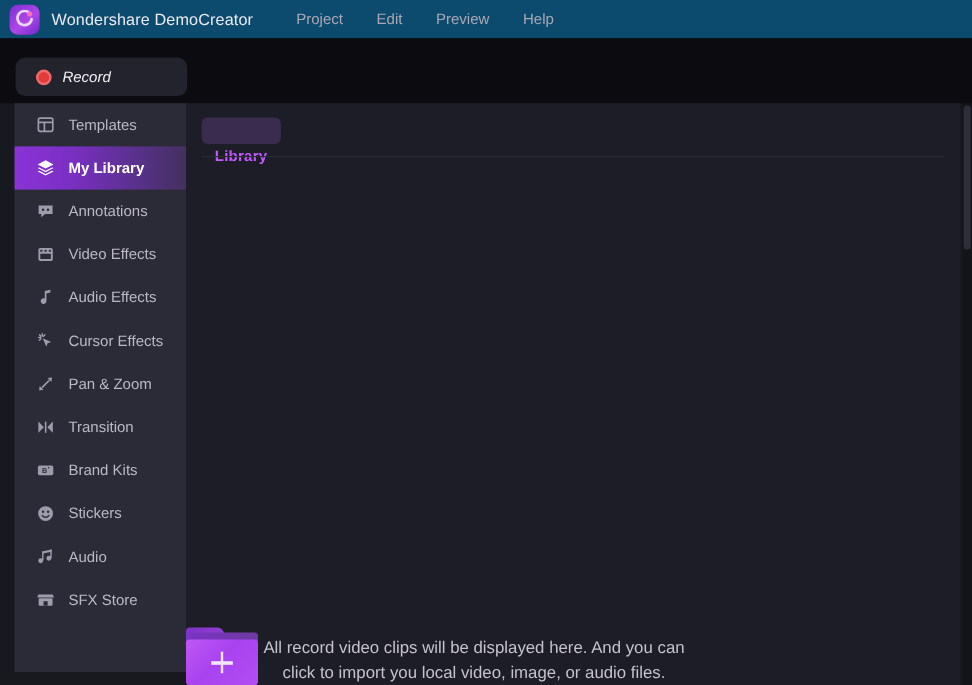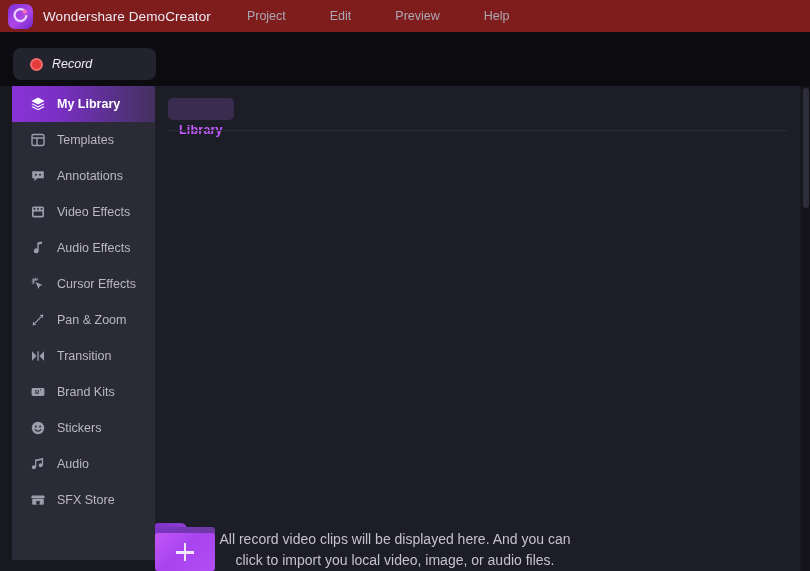--- a/index.html
+++ b/index.html
@@ -7,37 +7,37 @@
   html, body {
     width:810px; height:571px;
     background:#0b0b10;
     font-family:"Liberation Sans", sans-serif;
     overflow:hidden;
   }
 
   
   .titlebar {
     position:absolute; left:0; top:0; width:810px; height:32px;
-    background:#7f1d1d;
+    background:#0c4a6e;
     display:flex; align-items:center;
   }
   .logo {
     width:25px; height:25px; margin-left:8px; border-radius:7px;
     background:linear-gradient(140deg,#7b2fd4 0%,#b046e8 55%,#6d28c9 100%);
     position:relative; flex:none;
   }
   .logo .swirl {
     position:absolute; left:5px; top:4px; width:15px; height:16px;
   }
   .app-title {
     margin-left:10px; color:#eceaf2; font-size:13.5px; letter-spacing:.1px;
     white-space:nowrap;
   }
   .menu {
-    display:flex; align-items:center; margin-left:36px; gap:44px;
+    display:flex; align-items:center; margin-left:36px; gap:28px;
   }
   .menu-item {
     color:#a9a8b4; font-size:12.5px; cursor:default; white-space:nowrap;
   }
 
   
   .recordbar {
     position:absolute; left:0; top:32px; width:810px; height:54px;
     background:#0b0b10;
   }
@@ -174,39 +174,39 @@
   <div class="record-btn">
     <div class="rec-dot"></div>
     <div class="record-label">Record</div>
   </div>
 </div>
 
 <div class="workspace">
 
   <div class="sidebar">
 
+    <div class="nav-item">
+      <span class="ico">
+        <svg width="16" height="16" viewBox="0 0 16 16" fill="none" stroke="currentColor" stroke-width="1.4">
+          <rect x="2" y="2.5" width="12" height="11" rx="1.5"></rect>
+          <path d="M2 6h12M7 6v7.5"></path>
+        </svg>
+      </span>
+      <span class="nav-label">Templates</span>
+    </div>
+
     <div class="nav-item active">
       <span class="ico">
         <svg width="16" height="16" viewBox="0 0 16 16" fill="currentColor">
           <path d="M8 1.6 14.6 5 8 8.4 1.4 5z"></path>
           <path d="M2.6 7.5 1.4 8.1 8 11.5l6.6-3.4-1.2-.6L8 10.2z"></path>
           <path d="M2.6 10.3l-1.2.6L8 14.3l6.6-3.4-1.2-.6L8 13z"></path>
         </svg>
       </span>
       <span class="nav-label">My Library</span>
-    </div>
-
-    <div class="nav-item">
-      <span class="ico">
-        <svg width="16" height="16" viewBox="0 0 16 16" fill="none" stroke="currentColor" stroke-width="1.4">
-          <rect x="2" y="2.5" width="12" height="11" rx="1.5"></rect>
-          <path d="M2 6h12M7 6v7.5"></path>
-        </svg>
-      </span>
-      <span class="nav-label">Templates</span>
     </div>
 
     <div class="nav-item">
       <span class="ico">
         <svg width="16" height="16" viewBox="0 0 16 16" fill="currentColor">
           <path d="M2.2 3.2h11.6v7.1H7.6L4.4 13v-2.7H2.2z"></path>
           <circle cx="5.9" cy="6.7" r="1.05" fill="#2b2b38"></circle>
           <circle cx="10" cy="6.7" r="1.05" fill="#2b2b38"></circle>
         </svg>
       </span>

